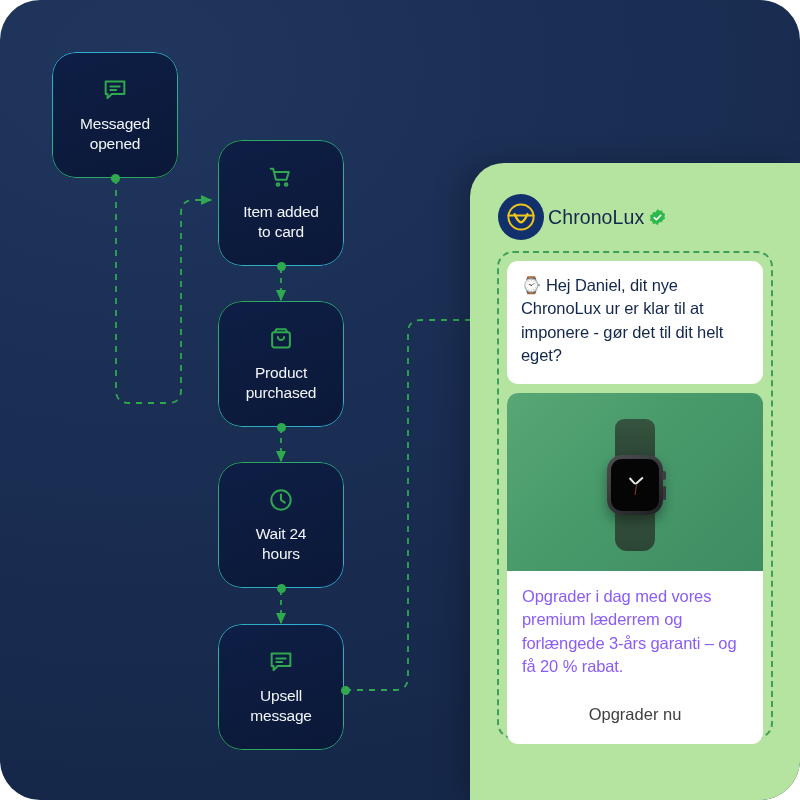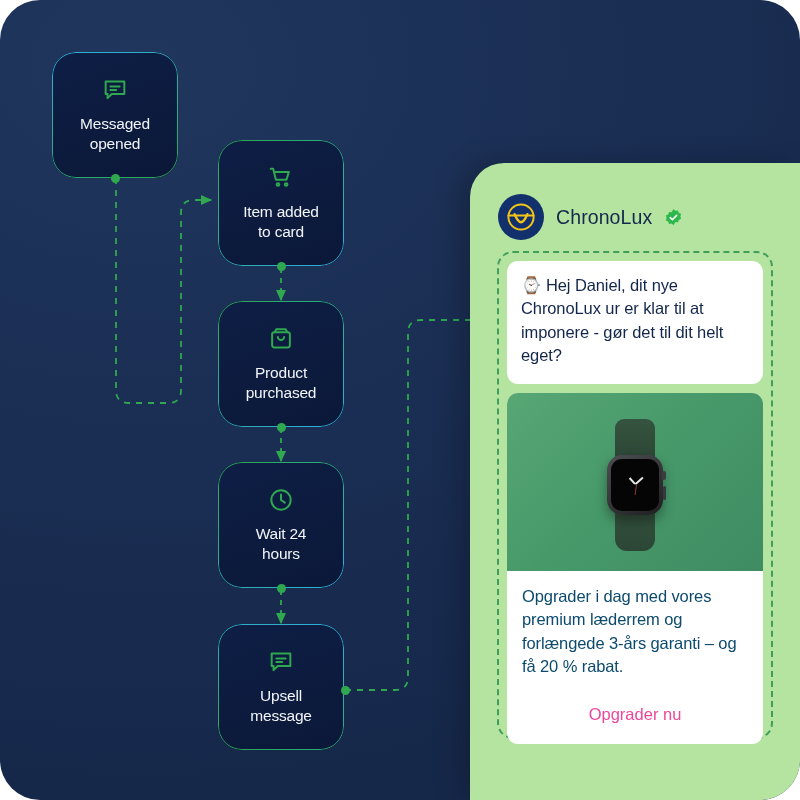--- a/index.html
+++ b/index.html
@@ -13,21 +13,21 @@
   }
 
   
   #panel{
     position:absolute;left:470px;top:163px;width:330px;height:637px;
     background:#b5e3a0;
     border-top-left-radius:34px;
     box-shadow:-10px 0 28px rgba(0,0,0,.22);
   }
 
-  .brandrow{position:absolute;left:28px;top:31px;display:flex;align-items:center;gap:12px;}
+  .brandrow{position:absolute;left:28px;top:31px;display:flex;align-items:center;gap:4px;}
   .logo{width:46px;height:46px;border-radius:50%;background:#12306c;position:relative;flex:none;}
   .brandname{font-size:19.5px;color:#14284e;letter-spacing:.1px;}
   .verified{width:19px;height:19px;flex:none;}
 
   .bubblewrap{
     position:absolute;left:27px;top:88px;width:276px;height:488px;
     border:2px dashed #3f9e5a;border-radius:16px;
     box-sizing:border-box;padding:8px;
   }
 
@@ -52,24 +52,24 @@
   .watchBody{position:absolute;left:50%;top:62px;transform:translateX(-50%);
      width:56px;height:60px;border-radius:15px;
      background:linear-gradient(145deg,#4d4f52,#1e1f21);
      box-shadow:0 6px 12px rgba(0,0,0,.35);}
   .watchFace{position:absolute;left:4px;top:4px;right:4px;bottom:4px;border-radius:11px;background:#050506;}
   .hand{position:absolute;background:#e8eae6;transform-origin:bottom center;}
   .hSec{background:#8b3a33;}
   .crown{position:absolute;right:-3px;top:16px;width:4px;height:9px;border-radius:2px;background:#3b3d40;}
   .crown2{position:absolute;right:-3px;top:31px;width:3px;height:14px;border-radius:2px;background:#36383b;}
 
-  .cardtext{padding:14px 15px 16px 15px;font-size:16.5px;line-height:1.42;color:#0c4a6e;letter-spacing:-.1px;}
+  .cardtext{padding:14px 15px 16px 15px;font-size:16.5px;line-height:1.42;color:#8b5cf6;letter-spacing:-.1px;}
   .ctawrap{padding:0 9px 9px 9px;}
   .cta{background:#fff;border-radius:9px;text-align:center;padding:11px 0;
-       color:#ec4899;font-size:16.5px;border:none;width:100%;cursor:pointer;
+       color:#404040;font-size:16.5px;border:none;width:100%;cursor:pointer;
        font-family:inherit;}
 
   
   .node{
     position:absolute;width:126px;height:126px;border-radius:24px;
     background:linear-gradient(160deg,#0e1e45 0%,#0b1838 100%);
     box-sizing:border-box;
     display:flex;flex-direction:column;align-items:center;justify-content:center;
     color:#f2f5f9;font-size:15.5px;line-height:1.26;text-align:center;
     letter-spacing:-.2px;

